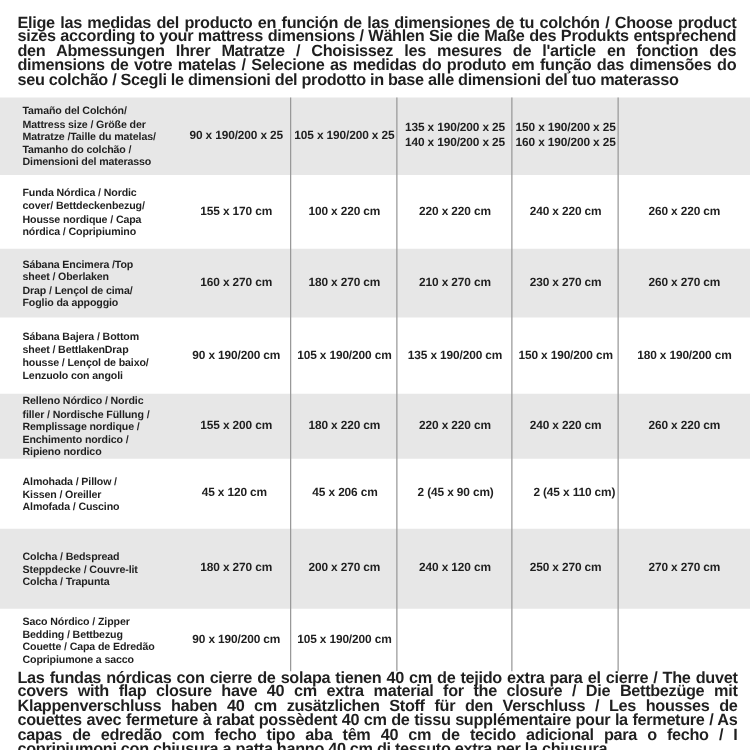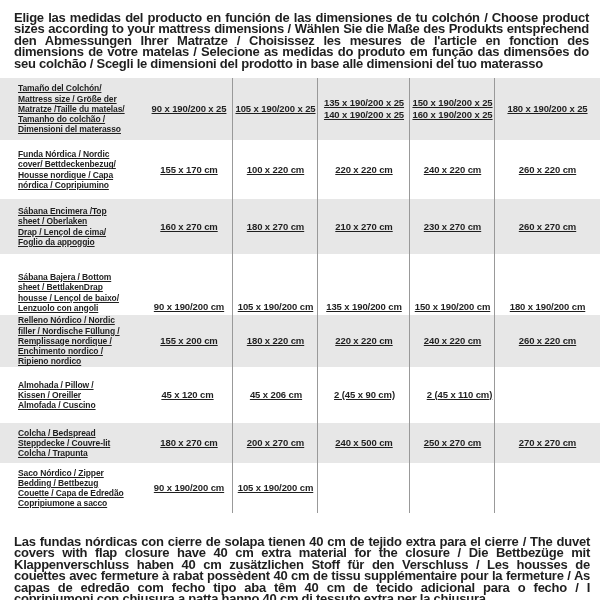--- a/index.html
+++ b/index.html
@@ -34,29 +34,28 @@
   }
   .t-row{
     display:flex;
     width:600px;
     margin-bottom:2px;
   }
   .t-row.shaded{background:var(--row-shade);}
   .rows .t-row:nth-child(1){height:62px;}
   .rows .t-row:nth-child(2){height:55px;}
   .rows .t-row:nth-child(3){height:55px;}
-  .rows .t-row:nth-child(4){height:57px;align-items:flex-end;}
+  .rows .t-row:nth-child(4){height:57px;}
   .rows .t-row:nth-child(5){height:52px;}
   .rows .t-row:nth-child(6){height:52px;}
-  .rows .t-row:nth-child(7){height:40px;}
+  .rows .t-row:nth-child(7){height:64px;}
   .rows .t-row:nth-child(8){height:46px;}
   .cell{
     font-weight:bold;
     white-space:pre-line;
-    text-decoration:underline;
   }
   .c-label{
     width:145px;
     font-size:8.5px;
     line-height:10.2px;
     letter-spacing:-0.1px;
     padding-left:18px;
     display:flex;
     flex-direction:column;
     justify-content:center;
@@ -106,21 +105,20 @@
 Mattress size / Größe der
 Matratze /Taille du matelas/
 Tamanho do colchão /
 Dimensioni del materasso</div>
       <div class="cell c-val c1">90 x 190/200 x 25</div>
       <div class="cell c-val c2">105 x 190/200 x 25</div>
       <div class="cell c-val c3">135 x 190/200 x 25
 140 x 190/200 x 25</div>
       <div class="cell c-val c4">150 x 190/200 x 25
 160 x 190/200 x 25</div>
-      <div class="cell c-val c5">180 x 190/200 x 25</div>
     </div>
 
     <div class="t-row">
       <div class="cell c-label">Funda Nórdica /  Nordic
 cover/ Bettdeckenbezug/
 Housse nordique  / Capa
 nórdica / Copripiumino</div>
       <div class="cell c-val c1">155 x 170 cm</div>
       <div class="cell c-val c2">100 x 220 cm</div>
       <div class="cell c-val c3">220 x 220 cm</div>
@@ -174,21 +172,21 @@
       <div class="cell c-val c4">2 (45 x 90 cm)</div>
       <div class="cell c-val c5">2 (45 x 110 cm)</div>
     </div>
 
     <div class="t-row shaded">
       <div class="cell c-label">Colcha / Bedspread
 Steppdecke / Couvre-lit
 Colcha / Trapunta</div>
       <div class="cell c-val c1">180 x 270 cm</div>
       <div class="cell c-val c2">200 x 270 cm</div>
-      <div class="cell c-val c3">240 x 500 cm</div>
+      <div class="cell c-val c3">240 x 120 cm</div>
       <div class="cell c-val c4">250 x 270 cm</div>
       <div class="cell c-val c5">270 x 270 cm</div>
     </div>
 
     <div class="t-row">
       <div class="cell c-label">Saco Nórdico / Zipper
 Bedding / Bettbezug
 Couette  / Capa de Edredão
 Copripiumone a sacco</div>
       <div class="cell c-val c1">90 x 190/200 cm</div>

